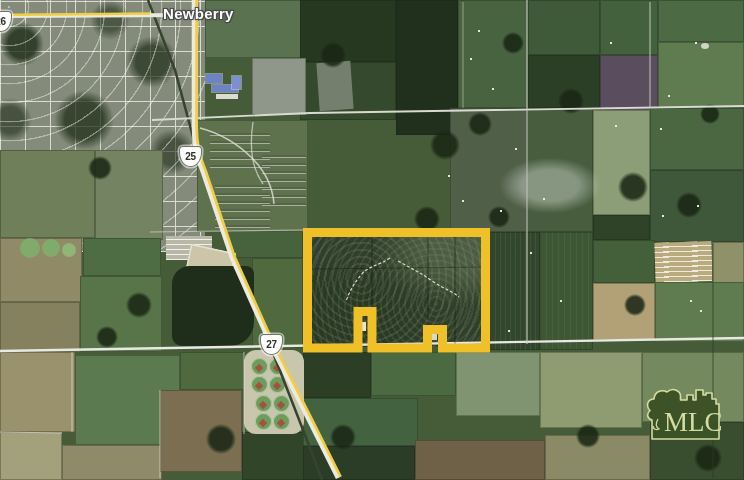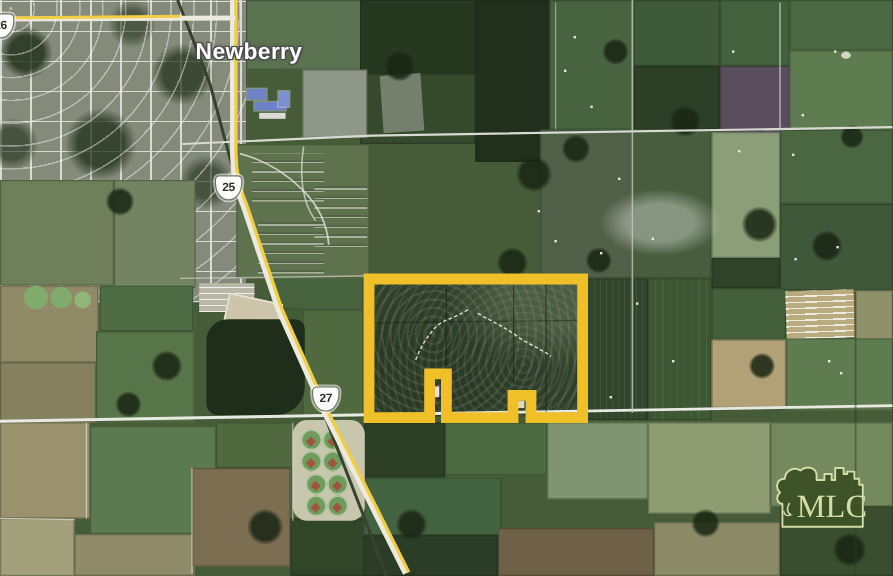--- a/index.html
+++ b/index.html
@@ -34,23 +34,23 @@
      background-color:#2e4128;background-image:
      repeating-radial-gradient(circle at 30% 40%, rgba(168,150,162,.17) 0 2px, transparent 2px 7px),
      repeating-radial-gradient(circle at 72% 62%, rgba(150,140,155,.15) 0 2px, transparent 2px 6px),
      radial-gradient(ellipse at 88% 12%, rgba(140,162,118,.30) 0 18%, transparent 42%),
      radial-gradient(ellipse at 12% 84%, rgba(36,56,30,.65) 0 28%, transparent 55%);}
   .shield{position:absolute;width:21px;height:19px;background:#fdfdfb;
      border:1.5px solid #70746a;border-radius:4px 4px 11px 11px / 4px 4px 15px 15px;
      box-shadow:0 0 0 1.5px rgba(255,255,255,.55);
      display:flex;align-items:center;justify-content:center;
      font-weight:bold;font-size:10px;color:#2d2f2b;letter-spacing:-.3px;}
-  .town-label{position:absolute;left:163px;top:5px;font-size:19px;font-weight:bold;color:#fff;
+  .town-label{position:absolute;left:163px;top:5px;font-size:15px;font-weight:bold;color:#fff;
      letter-spacing:.3px;text-shadow:-1px -1px 0 #4a4a4a,1px -1px 0 #4a4a4a,-1px 1px 0 #4a4a4a,
-     1px 1px 0 #4a4a4a,0 0 3px #333;margin-top:28px;}
+     1px 1px 0 #4a4a4a,0 0 3px #333;}
   .ballcomplex{position:absolute;left:244px;top:350px;width:60px;height:84px;
      background:#c9c6ae;border-radius:12px;}
   .bf{position:absolute;width:17px;height:17px;border-radius:50%;background:#6f9c5c;
       box-shadow:inset 0 0 0 1px rgba(255,255,255,.45);}
   .bd{position:absolute;left:5.5px;top:7px;width:6px;height:6px;background:#a0543f;
       transform:rotate(45deg);display:block;}
   .bluebld{position:absolute;background:#6e82c8;box-shadow:0 0 0 1px rgba(255,255,255,.35);}
   .pivot{position:absolute;border-radius:50%;background:#7fae6d;opacity:.9;}
   .cloud{position:absolute;background:radial-gradient(ellipse, rgba(238,242,238,.38) 0 40%, transparent 72%);}
   .speckset{position:absolute;left:0;top:0;width:2px;height:2px;background:transparent;
@@ -225,21 +225,21 @@
     <polygon points="358,348 358,311.5 372,311.5 372,348 427.5,348 427.5,329.5 442.5,329.5 442.5,348 485.5,348 485.5,232.5 307.5,232.5 307.5,348" fill="none" stroke="#EFC028" stroke-width="9" stroke-linejoin="miter"></polygon>
   </svg>
 
   <div class="town-label">Newberry</div>
   <div class="shield" style="left:-11px;top:11px">
     <span>26</span>
   </div>
   <div class="shield" style="left:179px;top:146px">
     <span>25</span>
   </div>
-  <div class="shield" style="left:260px;top:322px">
+  <div class="shield" style="left:260px;top:334px">
     <span>27</span>
   </div>
 
   <svg class="mlc" viewBox="0 0 78 56">
     <path d="M8 53 L8 34 C3.5 33 2 28 6 24.5 C1.5 20 3.5 13 10 13 C10.5 5.5 18 3 23 6 C29 1 37 4.5 36.5 11 L36.5 14 L43 14 L43 9 L49 9 L49 14 L52 14 L52 4 L59 4 L59 9 L62 9 L62 7 L68 7 L68 13 L72 13 L72 18 L75 18 L75 53 Z" fill="#3C5226" stroke="#d9e0a8" stroke-width="1.6" stroke-linejoin="round"></path>
     <path d="M14 33 q-4 7 1 10 q-5 2 -6 -3" fill="none" stroke="#d9e0a8" stroke-width="1.3"></path>
     <text x="20" y="45" font-family="Liberation Serif, serif" font-size="27" fill="#d9e0a8">MLC</text>
   </svg>
 
 </div>

